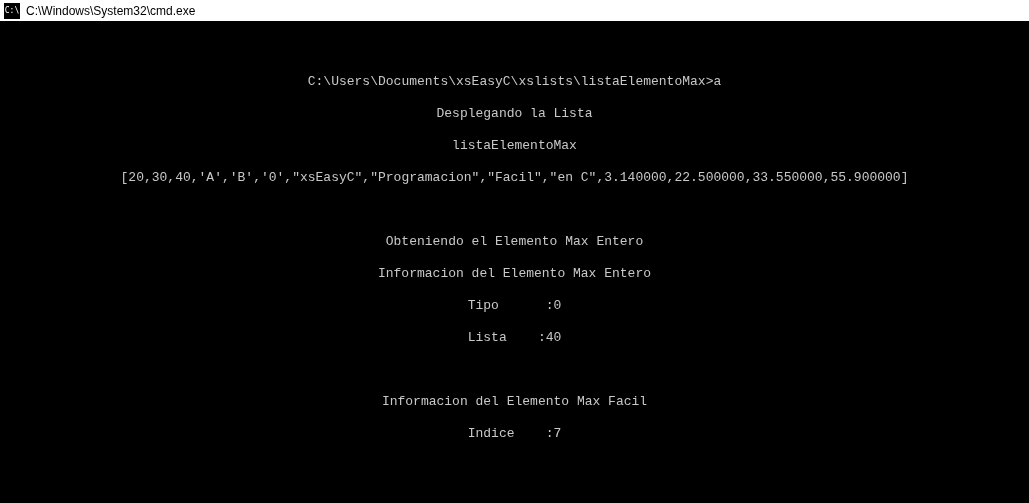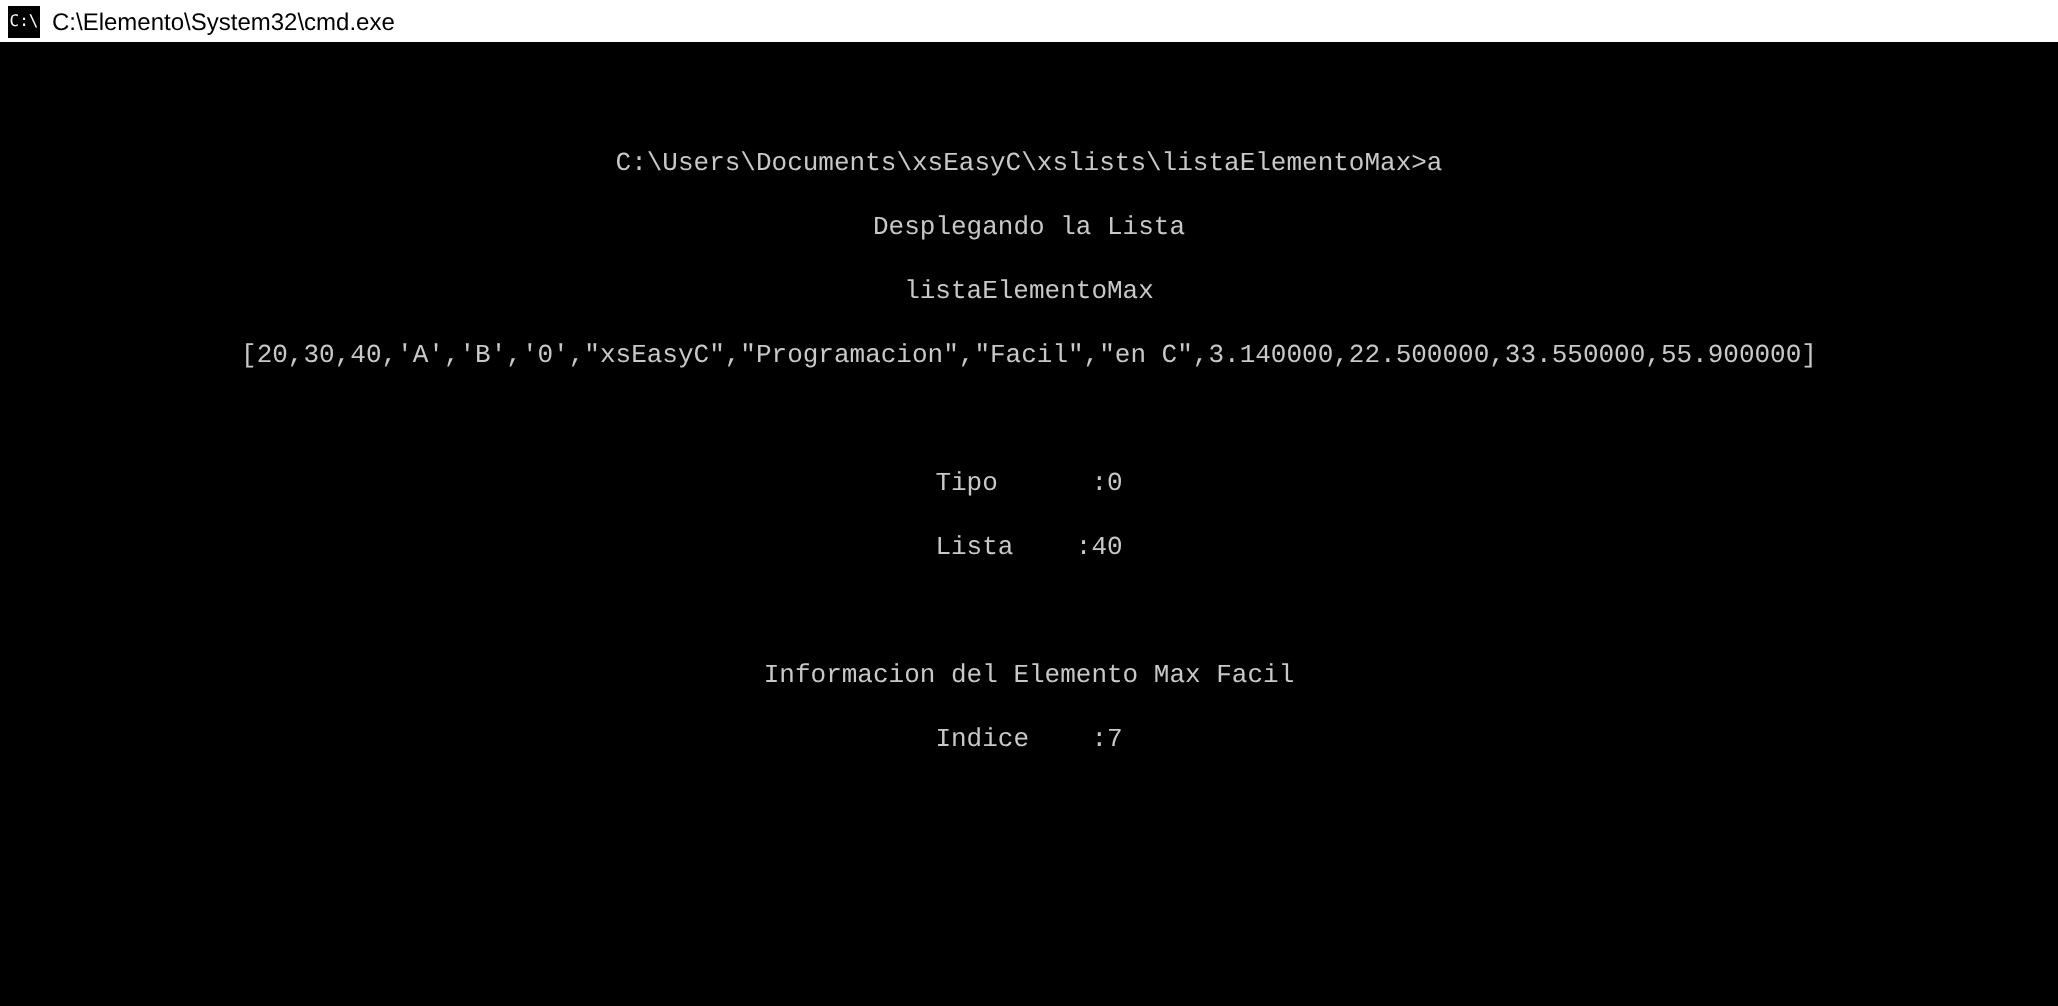--- a/index.html
+++ b/index.html
@@ -41,30 +41,32 @@
       white-space: pre;
       color: #c8c8c8;
     }
     .line { display: block; min-height: 16px; text-align: center; }
   </style>
 </head>
 <body>
 
 <div class="titlebar">
   <div class="titlebar-icon">C:\</div>
-  <span>C:\Elemento\System32\cmd.exe</span>
+  <span>C:\Windows\System32\cmd.exe</span>
 </div>
 
 <div class="terminal">
 <span class="line"></span>
 <span class="line">C:\Users\Documents\xsEasyC\xslists\listaElementoMax&gt;a</span>
 <span class="line">Desplegando la Lista</span>
 <span class="line">listaElementoMax</span>
 <span class="line">[20,30,40,'A','B','0',"xsEasyC","Programacion","Facil","en C",3.140000,22.500000,33.550000,55.900000]</span>
 <span class="line"></span>
+<span class="line">Obteniendo el Elemento Max Entero</span>
+<span class="line">Informacion del Elemento Max Entero</span>
 <span class="line">Tipo      :0</span>
 <span class="line">Lista    :40</span>
 <span class="line"></span>
 <span class="line">Informacion del Elemento Max Facil</span>
 <span class="line">Indice    :7</span>
 
 
 
 
 

